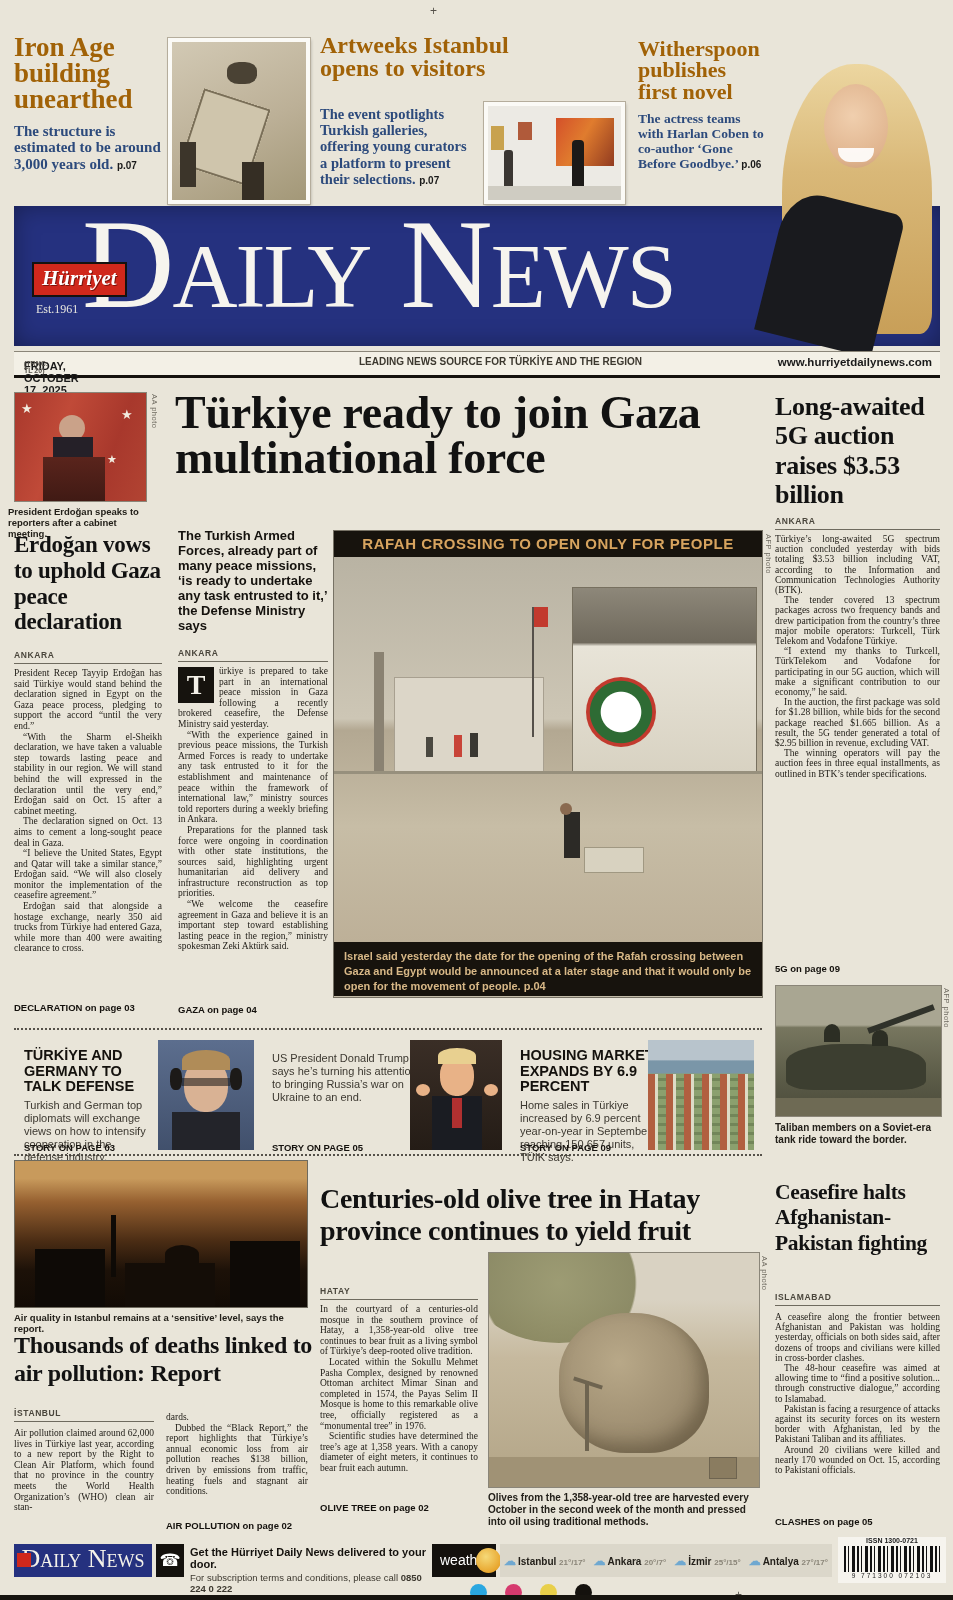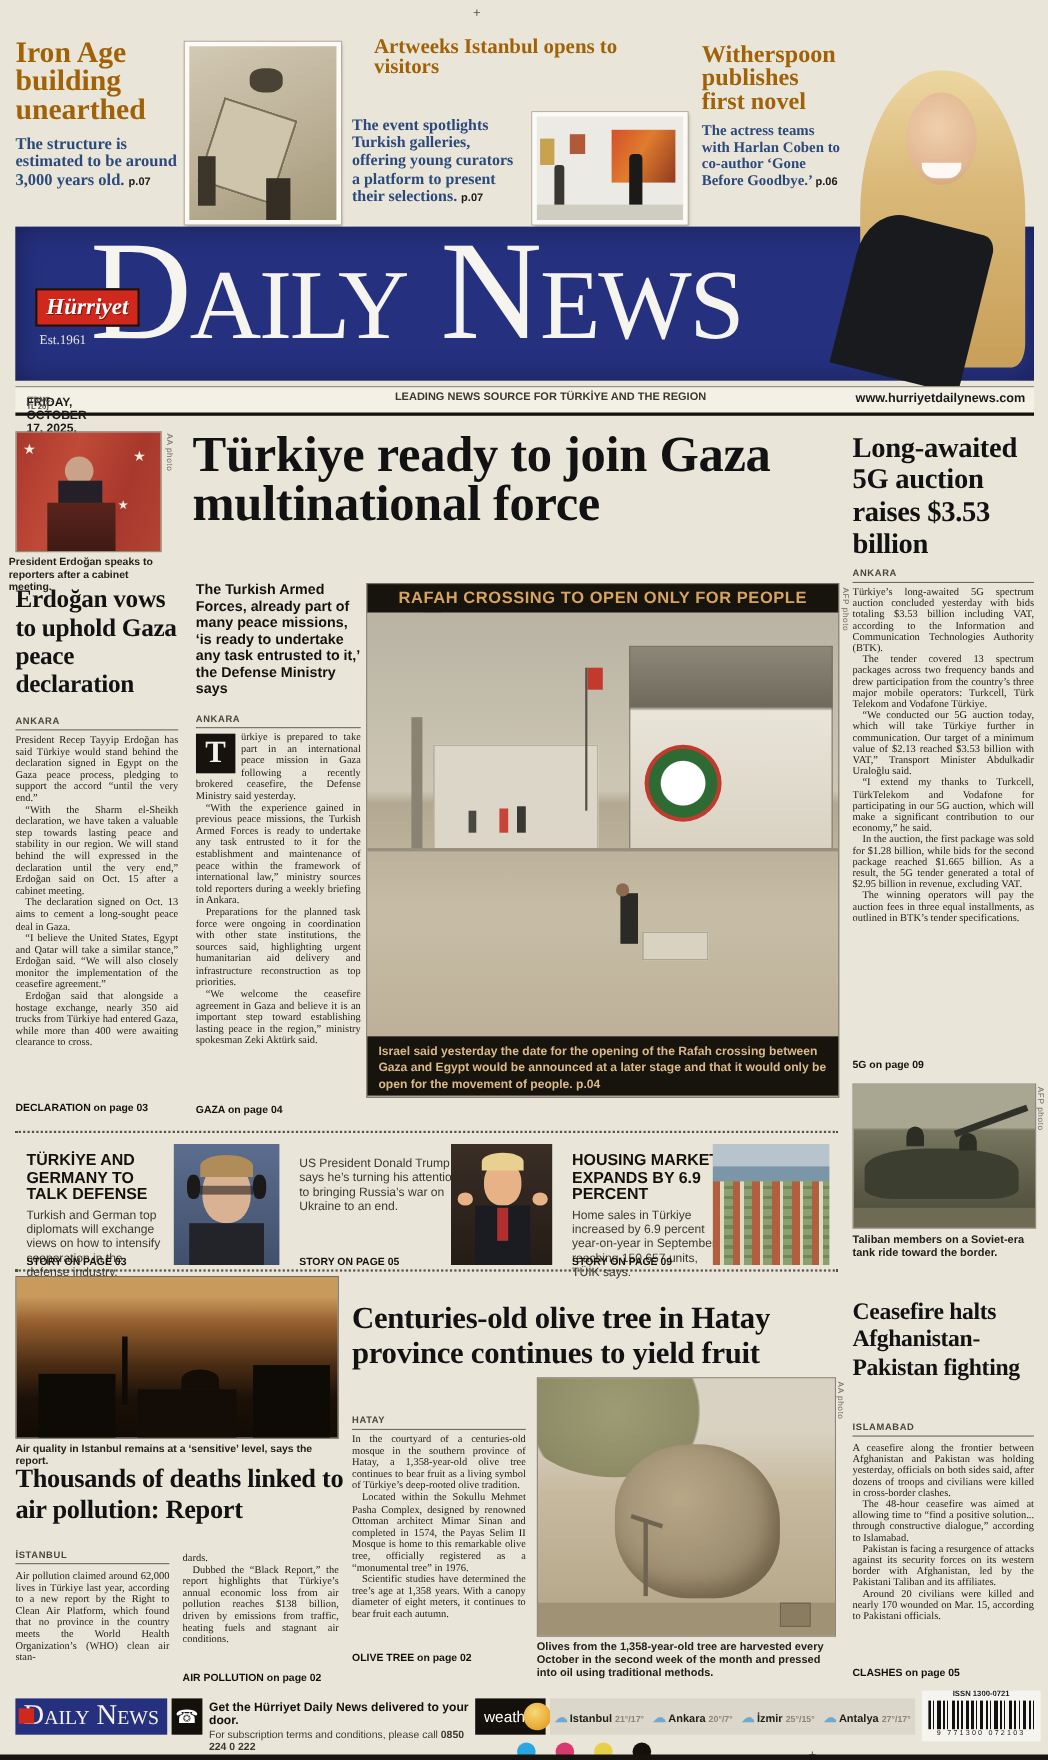--- a/index.html
+++ b/index.html
@@ -96,21 +96,21 @@
 
   <div class="photo frame" style="left:168px;top:38px;width:134px;height:158px;
        background:linear-gradient(155deg,#d2c9b4,#bcb097 55%,#a39878);">
     <div class="abs" style="left:18px;top:55px;width:70px;height:80px;background:#cfc5ac;transform:rotate(18deg);box-shadow:inset 0 0 0 2px #7a6f58;"></div>
     <div class="abs" style="left:8px;top:100px;width:16px;height:45px;background:#3c352a;"></div>
     <div class="abs" style="left:70px;top:120px;width:22px;height:38px;background:#352e24;"></div>
     <div class="abs" style="left:55px;top:20px;width:30px;height:22px;background:#4a4234;border-radius:40%;"></div>
   </div>
 
   <section class="abs" style="left:320px;top:34px;width:245px;">
-    <h2 class="bhead" style="font-size:19px;margin-left:20px;">Artweeks Istanbul opens to visitors</h2>
+    <h2 class="bhead" style="font-size:24px;">Artweeks Istanbul opens to visitors</h2>
   </section>
   <section class="abs" style="left:320px;top:106px;width:152px;">
     <p class="bsub" style="font-size:14.5px;">
       <span>The event spotlights Turkish galleries, offering young curators a platform to present their selections.</span>
       <span class="pref">p.07</span>
     </p>
   </section>
 
   <div class="photo frame" style="left:484px;top:102px;width:133px;height:94px;background:#eceae4;">
     <div class="abs" style="left:68px;top:12px;width:58px;height:48px;background:linear-gradient(120deg,#d4502a,#e07c2e 45%,#913b20);"></div>
@@ -205,21 +205,20 @@
     </div>
     <div class="rcap">Israel said yesterday the date for the opening of the Rafah crossing between Gaza and Egypt would be announced at a later stage and that it would only be open for the movement of people. p.04</div>
   </div>
   <div class="credit-v" style="left:764px;top:534px;">AFP photo</div>
 
   <h1 class="abs shead" style="left:775px;top:392px;width:168px;font-size:26px;line-height:1.13;">Long-awaited 5G auction raises $3.53 billion</h1>
   <div class="abs dateline" style="left:775px;top:516px;width:165px;">ANKARA</div>
   <div class="abs bodycol" style="left:775px;top:534px;width:165px;height:426px;line-height:10.2px;">
     <p class="noind">Türkiye’s long-awaited 5G spectrum auction concluded yesterday with bids totaling $3.53 billion including VAT, according to the Information and Communication Technologies Authority (BTK).</p>
     <p>The tender covered 13 spectrum packages across two frequency bands and drew participation from the country’s three major mobile operators: Turkcell, Türk Telekom and Vodafone Türkiye.</p>
-    <p>“We conducted our 5G auction today, which will take Türkiye further in communication. Our target of a minimum value of $2.13 reached $3.53 billion with VAT,” Transport Minister Abdulkadir Uraloğlu said.</p>
     <p>“I extend my thanks to Turkcell, TürkTelekom and Vodafone for participating in our 5G auction, which will make a significant contribution to our economy,” he said.</p>
     <p>In the auction, the first package was sold for $1.28 billion, while bids for the second package reached $1.665 billion. As a result, the 5G tender generated a total of $2.95 billion in revenue, excluding VAT.</p>
     <p>The winning operators will pay the auction fees in three equal installments, as outlined in BTK’s tender specifications.</p>
   </div>
   <div class="abs jump" style="left:775px;top:963px;">5G on page 09</div>
 
   <div class="photo" style="left:775px;top:985px;width:165px;height:130px;border:1px solid #8a8578;
        background:linear-gradient(#a9a692 0 30%,#77765f 32%,#5c5c48 70%,#4a4a3a);">
     <div class="abs" style="left:10px;top:58px;width:140px;height:46px;border-radius:40% 45% 20% 20%;background:#3c3e30;"></div>
     <div class="abs" style="left:90px;top:30px;width:70px;height:6px;background:#30322a;transform:rotate(-20deg);"></div>
@@ -311,21 +310,21 @@
   </div>
   <div class="credit-v" style="left:760px;top:1256px;">AA photo</div>
   <div class="abs caption" style="left:488px;top:1492px;width:272px;font-size:10px;">Olives from the 1,358-year-old tree are harvested every October in the second week of the month and pressed into oil using traditional methods.</div>
 
   <h1 class="abs shead" style="left:775px;top:1180px;width:170px;font-size:21.5px;line-height:1.18;">Ceasefire halts Afghanistan-Pakistan fighting</h1>
   <div class="abs dateline" style="left:775px;top:1292px;width:165px;">ISLAMABAD</div>
   <div class="abs bodycol" style="left:775px;top:1312px;width:165px;height:202px;line-height:10.2px;">
     <p class="noind">A ceasefire along the frontier between Afghanistan and Pakistan was holding yesterday, officials on both sides said, after dozens of troops and civilians were killed in cross-border clashes.</p>
     <p>The 48-hour ceasefire was aimed at allowing time to “find a positive solution... through constructive dialogue,” according to Islamabad.</p>
     <p>Pakistan is facing a resurgence of attacks against its security forces on its western border with Afghanistan, led by the Pakistani Taliban and its affiliates.</p>
-    <p>Around 20 civilians were killed and nearly 170 wounded on Mar. 15, according to Pakistani officials.</p>
+    <p>Around 20 civilians were killed and nearly 170 wounded on Oct. 15, according to Pakistani officials.</p>
   </div>
   <div class="abs jump" style="left:775px;top:1516px;">CLASHES on page 05</div>
 
   <div class="flogo"><i></i><span>Daily News</span></div>
   <div class="fphone">☎</div>
   <div class="abs sans" style="left:190px;top:1546px;width:245px;">
     <div style="font-weight:bold;font-size:11px;color:#14110d;">Get the Hürriyet Daily News delivered to your door.</div>
     <div style="font-size:9.5px;color:#3c382f;margin-top:2px;">
       <span>For subscription terms and conditions, please call</span>
       <b>0850 224 0 222</b>

